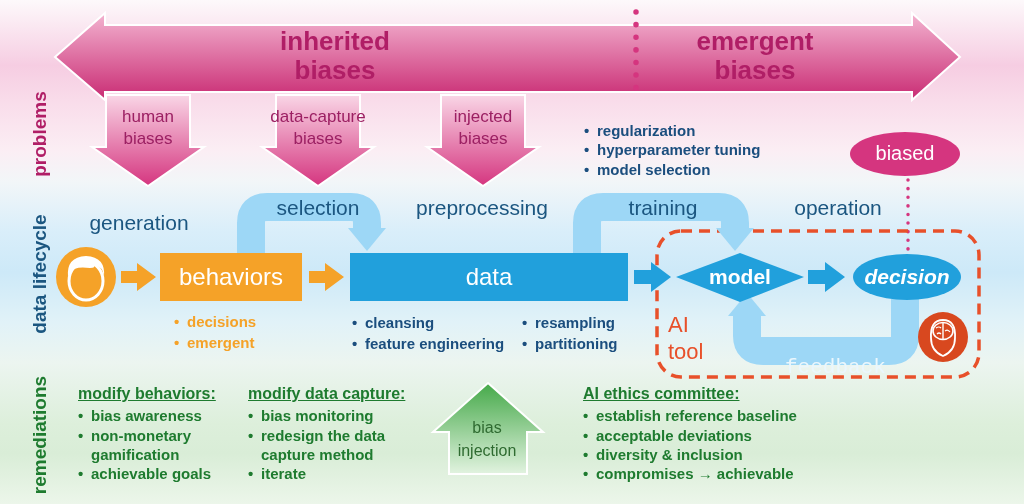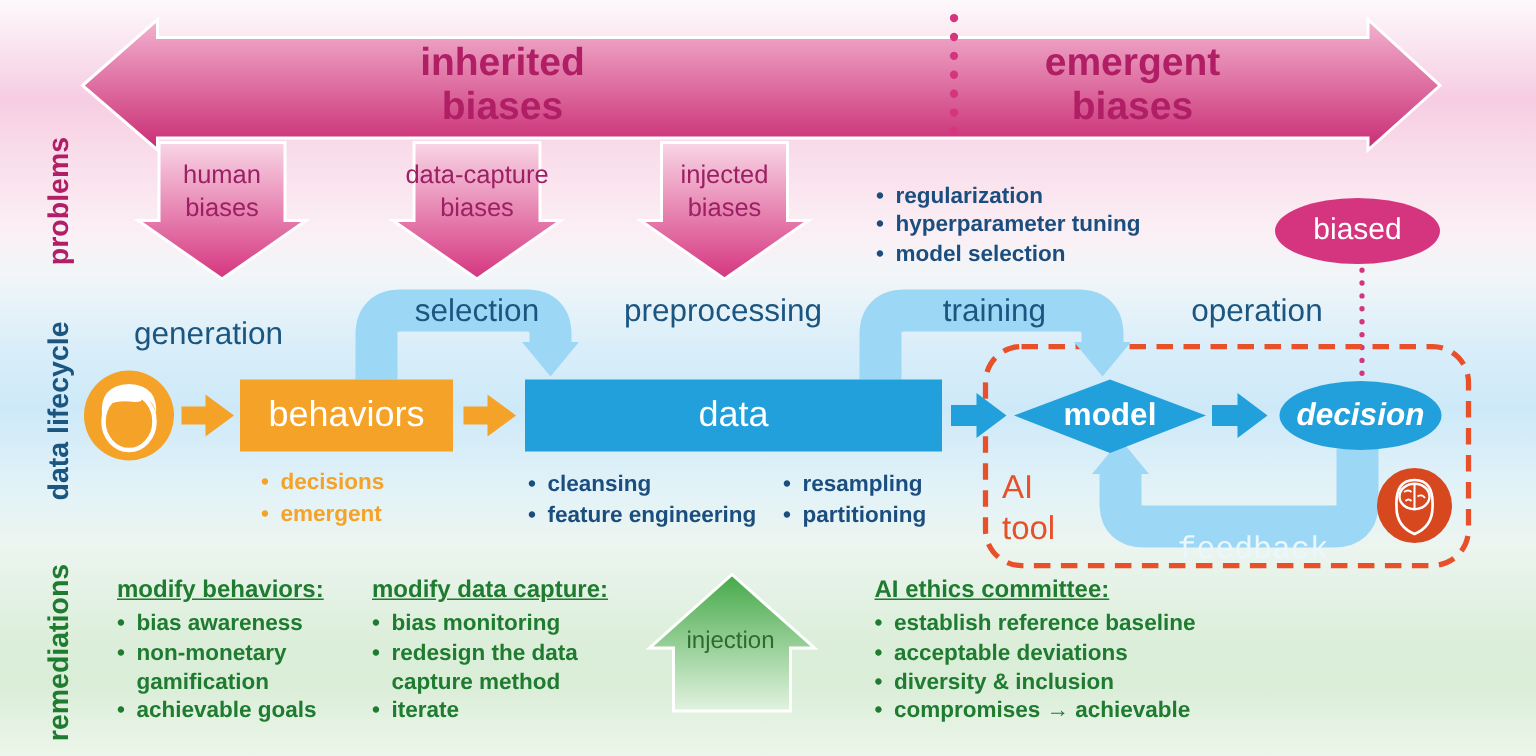--- a/index.html
+++ b/index.html
@@ -188,16 +188,17 @@
     <div class="gr-head">AI ethics committee:</div>
     <ul class="blist">
       <li>establish reference baseline</li>
       <li>acceptable deviations</li>
       <li>diversity &amp; inclusion</li>
       <li>compromises → achievable</li>
     </ul>
   </div>
 
   <div class="txt bias-inj center" style="left:437px;top:416px;width:100px;">
+    <span style="display:block">bias</span>
     <span style="display:block">injection</span>
   </div>
 
 </div>
 
 </body></html>

